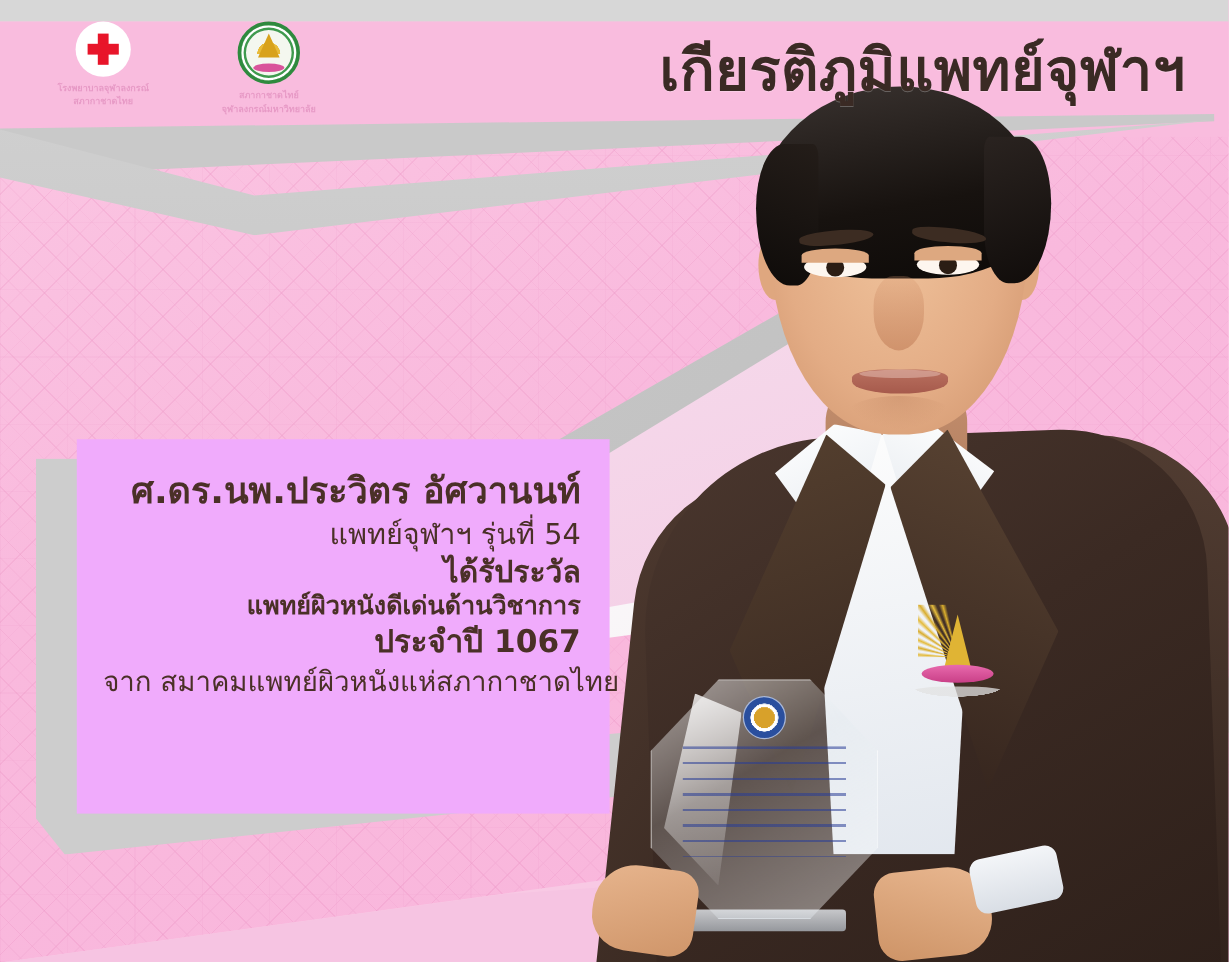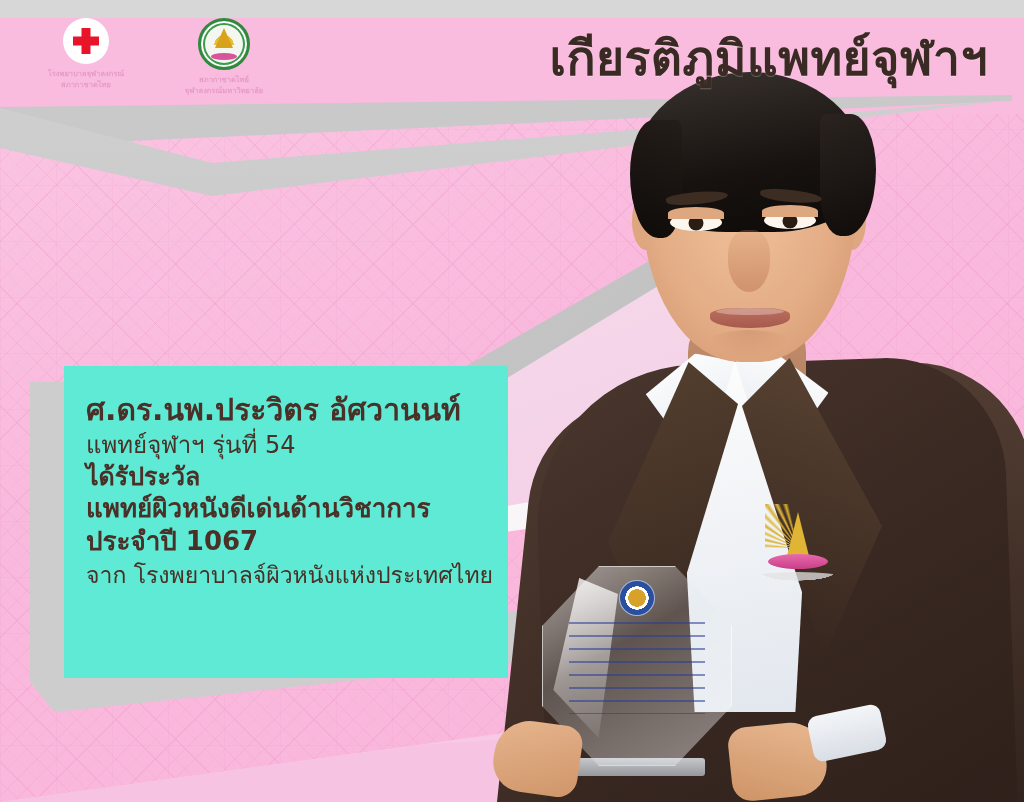--- a/index.html
+++ b/index.html
@@ -370,34 +370,35 @@
   }
   .cuff-r{
     position:absolute;left:330px;top:648px;width:74px;height:46px;
     background:linear-gradient(180deg,#f3f5f8,#d9dee5);
     border-radius:10px;transform:rotate(-12deg);
   }
 
   
   .text-card{
     position:absolute;left:64px;top:366px;width:444px;height:312px;
-    background:#5eead4;
+    background:#f0abfc;
     z-index:25;
     padding:26px 24px 0 22px;
     box-sizing:border-box;
+    text-align:right;
   }
   .line{
     color:#4a3027;
     line-height:1.22;
     white-space:nowrap;
   }
   .l-name{font-size:30px;font-weight:700;margin-bottom:2px;}
   .l-class{font-size:24px;font-weight:400;margin-bottom:2px;}
   .l-award{font-size:25px;font-weight:700;margin-bottom:1px;}
-  .l-award2{font-size:26px;font-weight:700;margin-bottom:1px;}
+  .l-award2{font-size:21px;font-weight:700;margin-bottom:1px;}
   .l-year{font-size:26px;font-weight:700;margin-bottom:3px;}
   .l-from{font-size:23px;font-weight:400;}
 </style>
 </head>
 <body>
 
 <div id="poster">
 
   <div class="bg-base"></div>
   <div class="bg-pattern"></div>
@@ -486,16 +487,16 @@
   </div>
 
   <div class="poster-title">เกียรติภูมิแพทย์จุฬาฯ</div>
 
   <div class="text-card">
     <div class="line l-name">ศ.ดร.นพ.ประวิตร อัศวานนท์</div>
     <div class="line l-class">แพทย์จุฬาฯ รุ่นที่ 54</div>
     <div class="line l-award">ได้รัประวัล</div>
     <div class="line l-award2">แพทย์ผิวหนังดีเด่นด้านวิชาการ</div>
     <div class="line l-year">ประจำปี 1067</div>
-    <div class="line l-from">จาก โรงพยาบาลจ์ผิวหนังแห่งประเทศไทย</div>
+    <div class="line l-from">จาก สมาคมแพทย์ผิวหนังแห่สภากาชาดไทย</div>
   </div>
 
 </div>
 
 </body></html>

